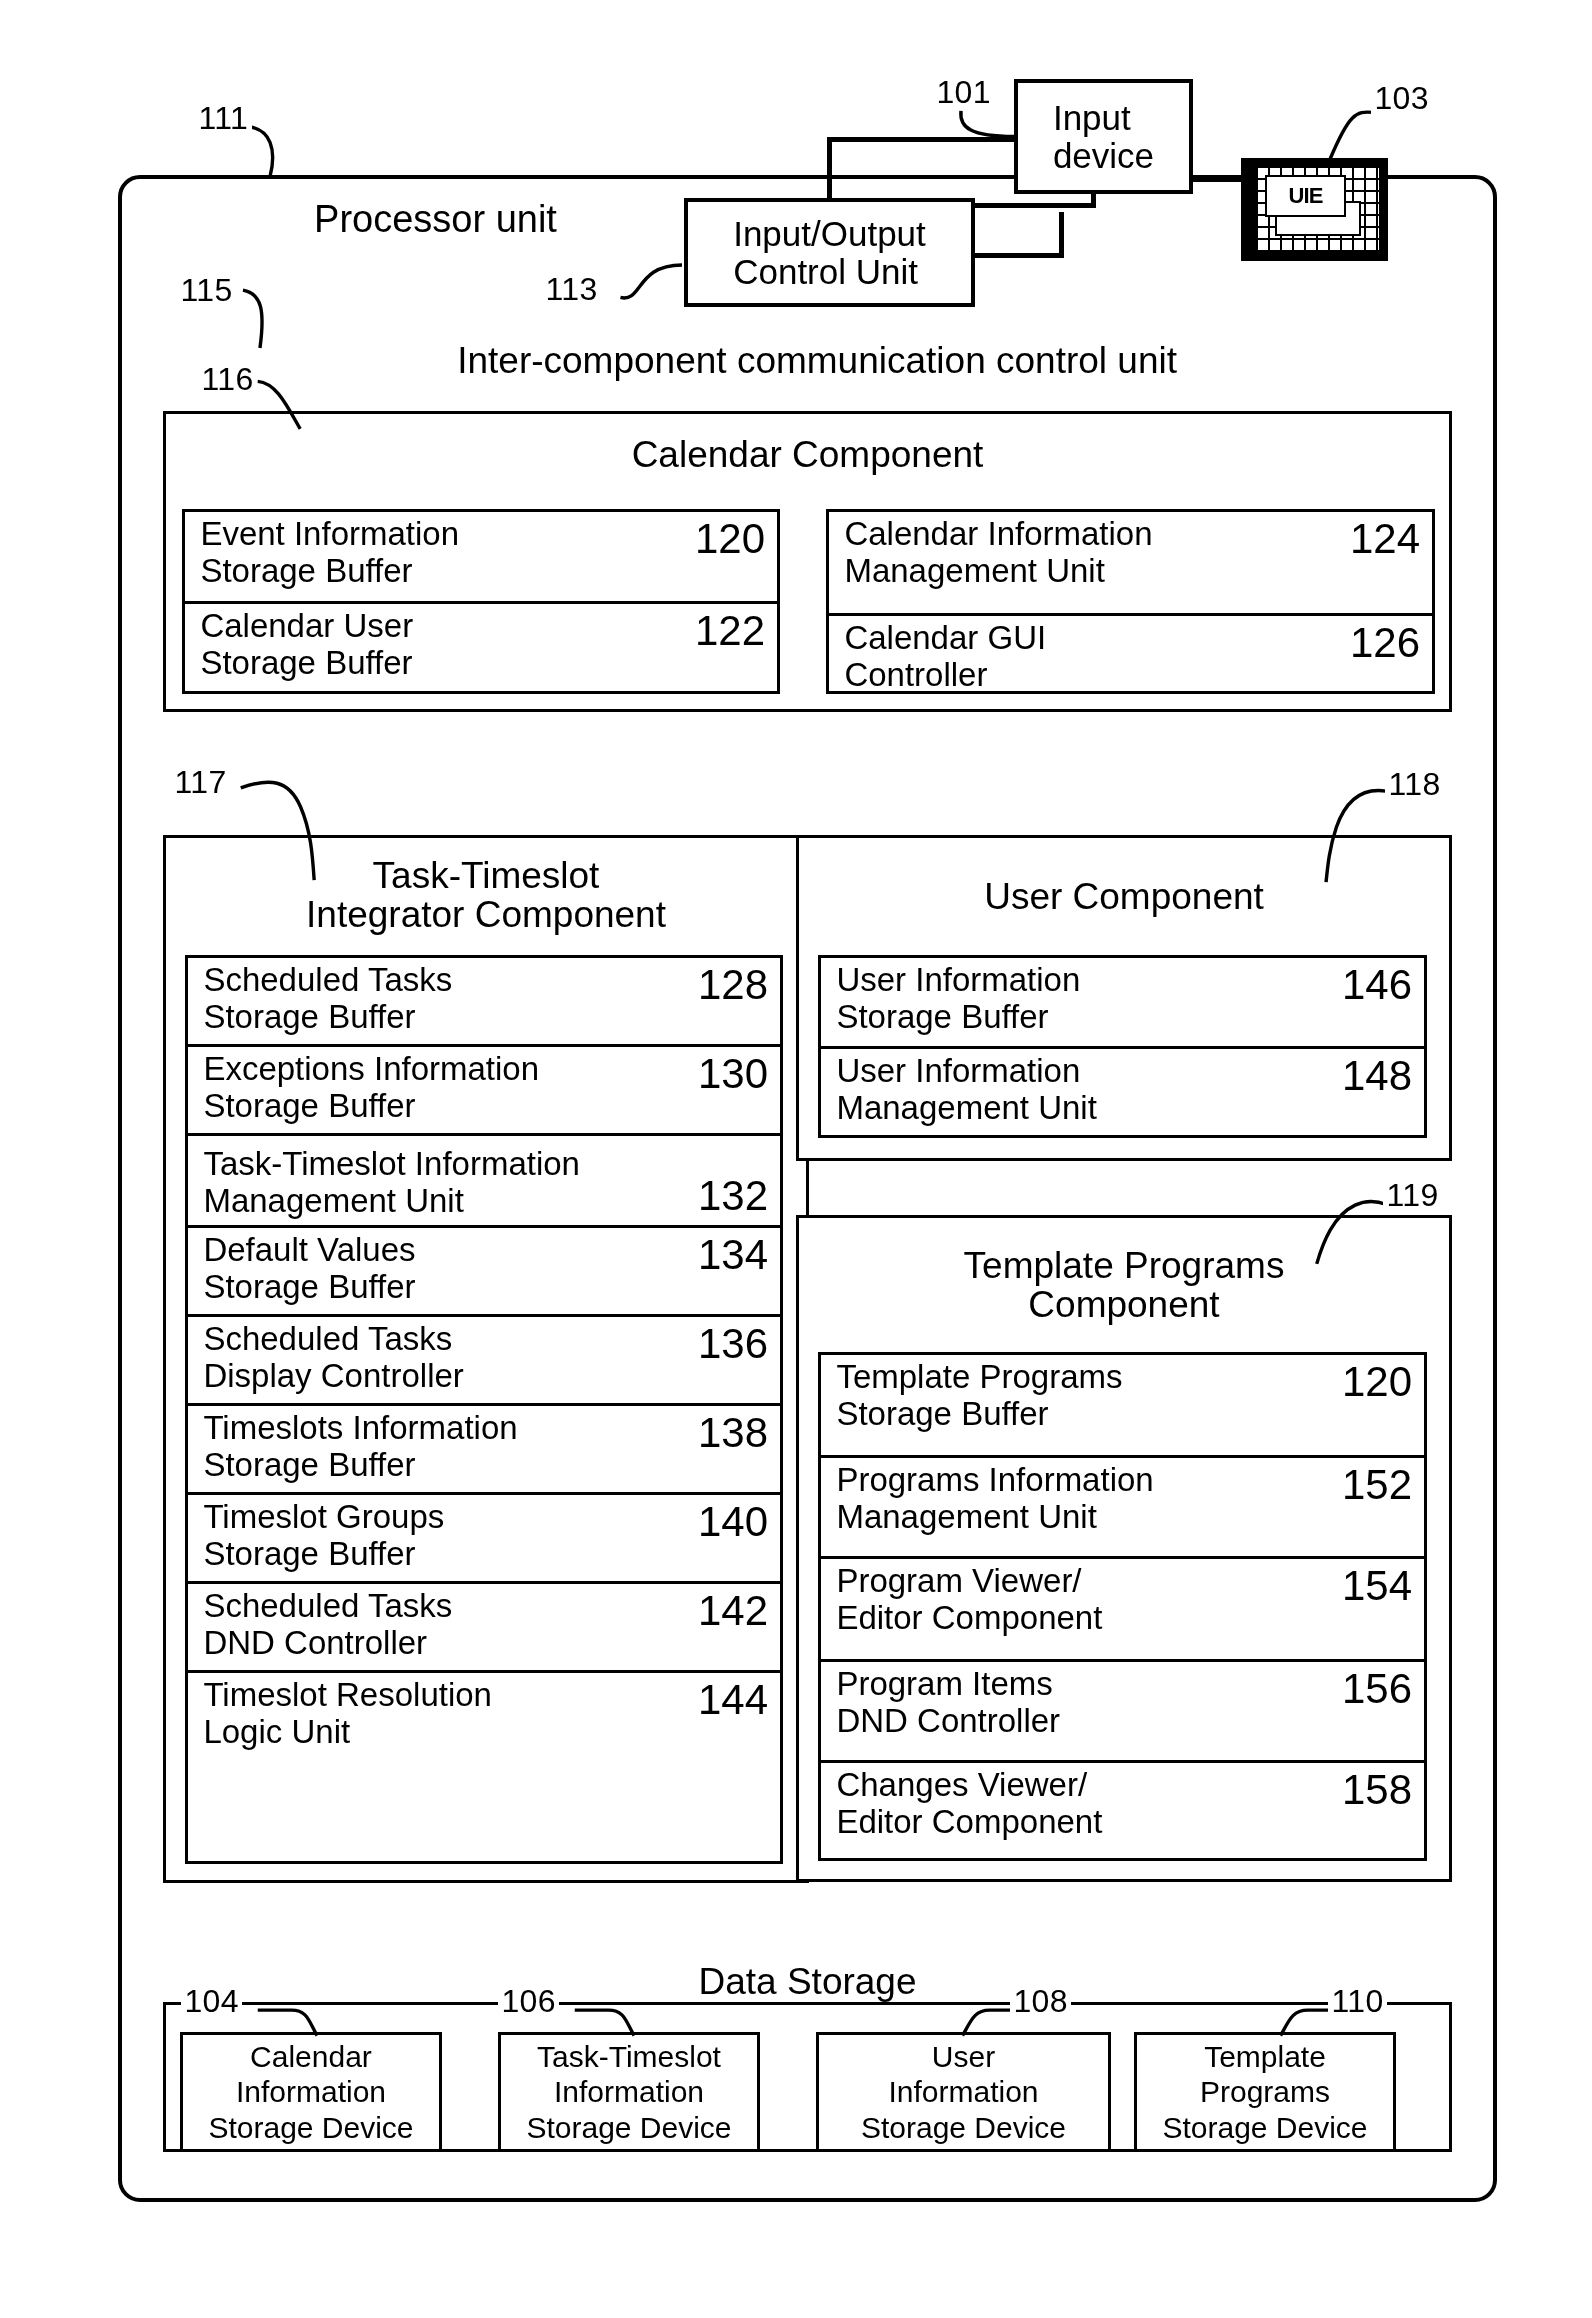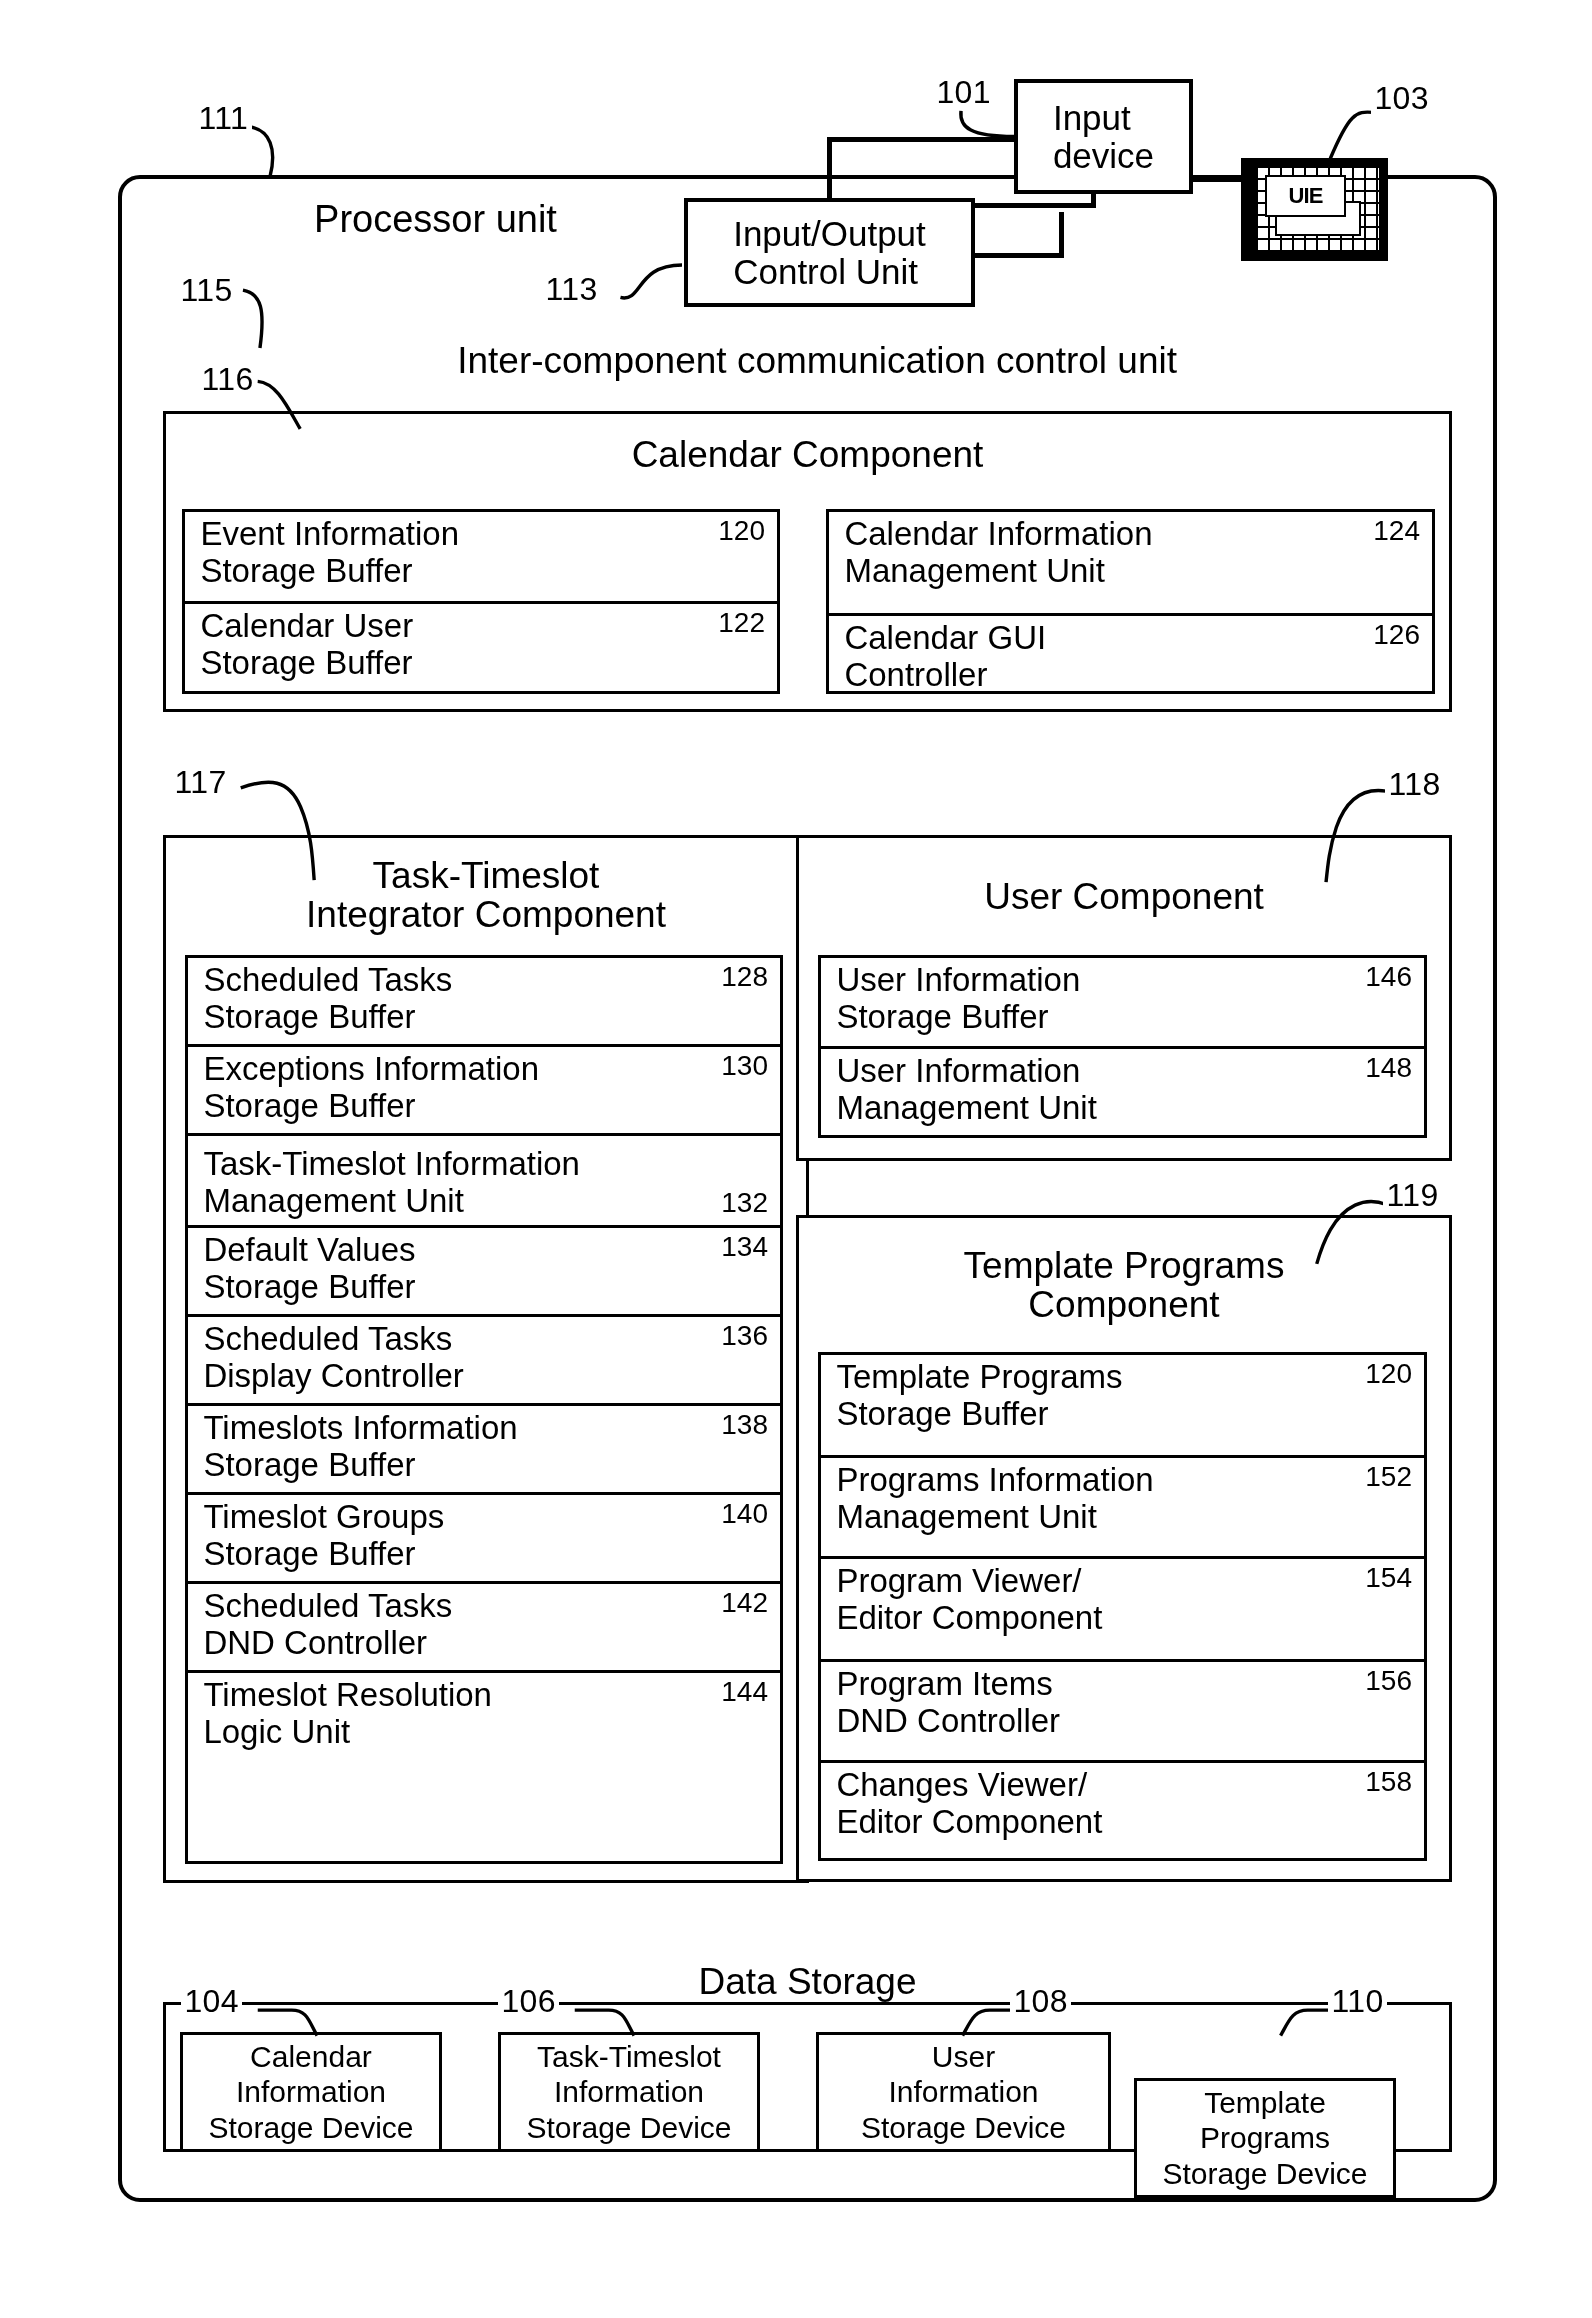--- a/index.html
+++ b/index.html
@@ -101,21 +101,21 @@
   
   .itemlist{position:absolute;box-sizing:border-box;border:3.4px solid #000;background:#fff;z-index:16;}
   .item{
     position:relative;box-sizing:border-box;
     border-bottom:3.4px solid #000;
     padding:4.3px 12px 6px 15.4px;
     display:flex;align-items:flex-start;justify-content:space-between;gap:5px;
   }
   .item:last-child{border-bottom:none;}
   .item .txt{font-size:33px;line-height:1.1;white-space:pre-line;}
-  .item .num{font-size:28px;line-height:1.1;flex:0 0 auto;}
+  .item .num{font-size:42px;line-height:1.1;flex:0 0 auto;}
   .item.numbottom{align-items:flex-end;}
 
   
   .dev{
     position:absolute;box-sizing:border-box;border:3.4px solid #000;background:#fff;
     display:flex;align-items:center;justify-content:center;text-align:center;
     font-size:30px;line-height:1.18;white-space:pre-line;z-index:16;
   }
 </style>
 </head>
@@ -400,20 +400,20 @@
 Information
 Storage Device</span>
   </div>
 
   <div class="refnum" style="left:1328px;top:1984px;">110</div>
   <div class="lead" style="left:1267px;top:2000px;width:73px;height:39px;">
     <svg width="73" height="39" viewBox="0 0 86 46">
       <path d="M84,12 L48,12 C30,12 26,24 16,42" fill="none" stroke="#000" stroke-width="4"></path>
     </svg>
   </div>
-  <div class="dev" style="left:1134px;top:2032px;width:262px;height:120px;margin-top:46px;">
+  <div class="dev" style="left:1134px;top:2032px;width:262px;height:120px;">
     <span>Template
 Programs
 Storage Device</span>
   </div>
 
 </div>
 
 
 </body></html>

